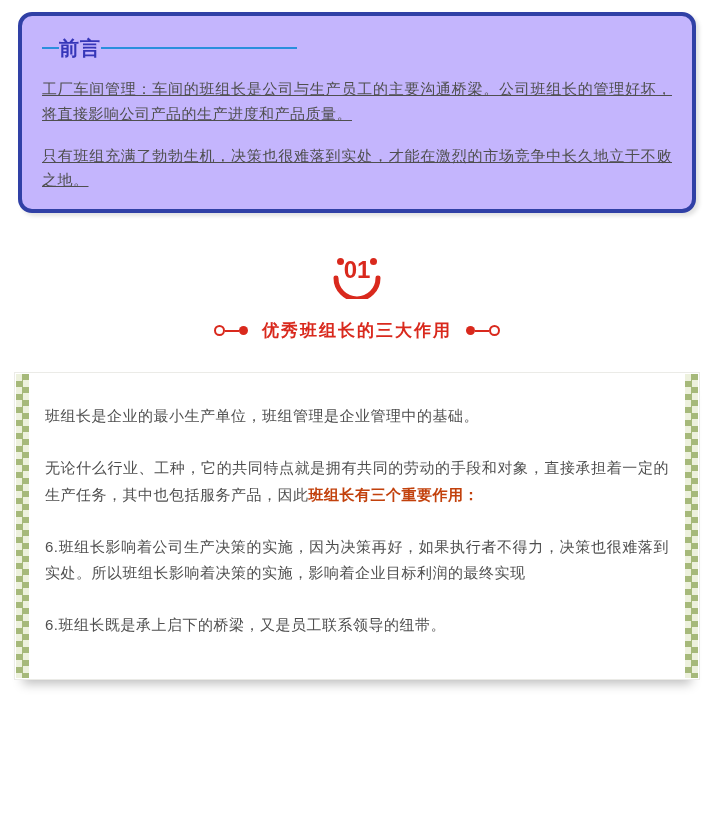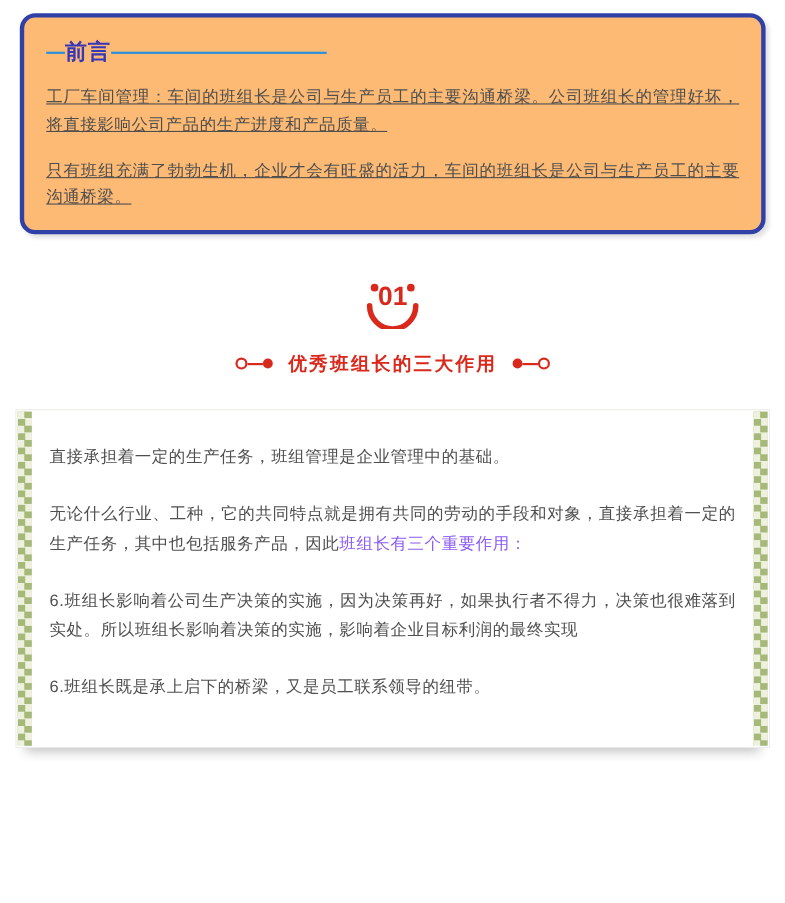--- a/index.html
+++ b/index.html
@@ -10,21 +10,21 @@
   }
   .page { width: 714px; overflow: hidden; }
 
   
   .preface-box {
     margin: 12px 18px 0;
     border: 4px solid var(--blue-border);
     border-radius: 14px;
     padding: 12px 20px 16px;
     box-shadow: 3px 3px 4px rgba(0,0,0,0.12);
-    background: #fdba74;
+    background: #c4b5fd;
   }
   .preface-head { display: flex; align-items: center; margin: 8px 0 0; }
   .preface-head .dash { width: 17px; height: 2px; background: var(--blue-line); }
   .preface-title {
     font-size: 20px; font-weight: bold; color: var(--blue-heading);
     margin: 0; letter-spacing: 1px; line-height: 1.2;
   }
   .preface-head .hline { width: 196px; height: 2px; background: var(--blue-line); }
   .preface-box p {
     font-size: 15px; color: var(--text); line-height: 1.65;
@@ -74,36 +74,36 @@
       var(--checker-dark) 25%, var(--checker-light) 0 50%,
       var(--checker-dark) 0 75%, var(--checker-light) 0);
     background-size: 13px 13px;
   }
   .checker-left { left: 1px; }
   .checker-right { right: 1px; }
   .content-inner p {
     font-size: 15px; color: var(--text); line-height: 1.75;
     margin: 26px 0; text-align: justify; letter-spacing: 0.5px;
   }
-  .content-inner strong { color: #8b5cf6; font-weight: normal; }
+  .content-inner strong { color: #c2410c; font-weight: bold; }
 </style>
 </head>
 <body>
 
 <div class="page">
 
   <section class="preface-box">
     <div class="preface-head">
       <span class="dash"></span>
       <h2 class="preface-title">前言</h2>
       <span class="hline"></span>
     </div>
     <div class="preface-paragraphs">
         <p>工厂车间管理：车间的班组长是公司与生产员工的主要沟通桥梁。公司班组长的管理好坏，将直接影响公司产品的生产进度和产品质量。</p>
-        <p>只有班组充满了勃勃生机，企业才会有旺盛的活力，车间的班组长是公司与生产员工的主要沟通桥梁。</p>
+        <p>只有班组充满了勃勃生机，决策也很难落到实处，才能在激烈的市场竞争中长久地立于不败之地。</p>
       </div>
   </section>
 
   <div class="section-badge">
     <span class="eye eye-l"></span>
     <span class="eye eye-r"></span>
     <span class="num">01</span>
     <svg class="arc" viewBox="0 0 48 24">
       <path d="M3,3 A21,21 0 0 0 45,3" fill="none" stroke="#d9291d" stroke-width="5" stroke-linecap="round"></path>
     </svg>
@@ -120,20 +120,20 @@
       <span class="dot"></span>
         <span class="bar"></span>
         <span class="ring"></span>
     </span>
   </div>
 
   <section class="content-box">
     <span class="checker checker-left"></span>
     <span class="checker checker-right"></span>
     <div class="content-inner">
-        <p>直接承担着一定的生产任务，班组管理是企业管理中的基础。</p>
+        <p>班组长是企业的最小生产单位，班组管理是企业管理中的基础。</p>
         <p>无论什么行业、工种，它的共同特点就是拥有共同的劳动的手段和对象，直接承担着一定的生产任务，其中也包括服务产品，因此<strong>班组长有三个重要作用：</strong></p>
         <p>6.班组长影响着公司生产决策的实施，因为决策再好，如果执行者不得力，决策也很难落到实处。所以班组长影响着决策的实施，影响着企业目标利润的最终实现</p>
         <p>6.班组长既是承上启下的桥梁，又是员工联系领导的纽带。</p>
       </div>
   </section>
 
 </div>
 
 </body></html>

